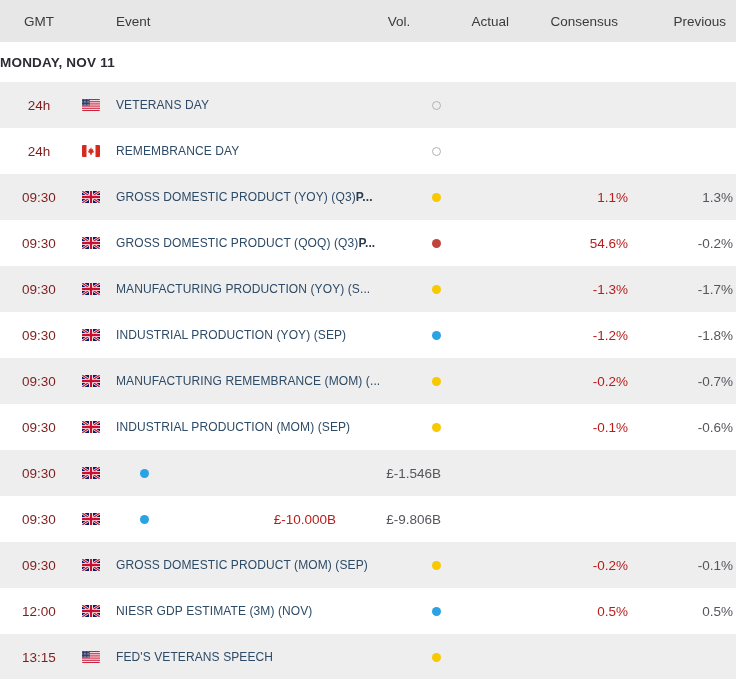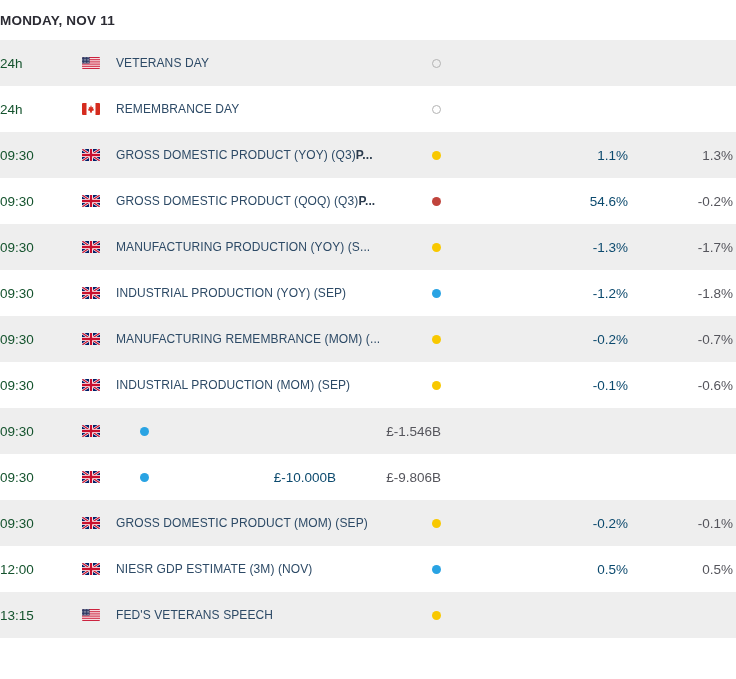--- a/index.html
+++ b/index.html
@@ -61,22 +61,23 @@
     display: flex;
     align-items: center;
     height: 46px;
     box-sizing: border-box;
     background: #ffffff;
   }
   .event-row.alt { background: #eeeeee; }
 
   .c-time {
     width: 78px;
-    font-size: 13.5px;
-    color: #14532d;
+    text-align: center;
+    font-size: 13.5px;
+    color: #7f1d1d;
   }
   .c-flag {
     width: 38px;
     display: flex;
     align-items: center;
     justify-content: flex-start;
     padding-left: 4px;
     box-sizing: border-box;
   }
   .c-event {
@@ -100,21 +101,21 @@
     padding-right: 13px;
     font-size: 13.5px;
     color: #55555c;
     box-sizing: border-box;
   }
   .c-cons {
     width: 96px;
     text-align: right;
     padding-right: 14px;
     font-size: 13.5px;
-    color: #0c4a6e;
+    color: #b91c1c;
     box-sizing: border-box;
   }
   .c-prev {
     width: 94px;
     text-align: right;
     padding-right: 3px;
     font-size: 13.5px;
     color: #55555c;
     box-sizing: border-box;
   }
@@ -142,20 +143,29 @@
     height: 12px;
     display: block;
     border-radius: 1px;
   }
 </style>
 </head>
 <body>
 
 <div class="calendar">
 
+  <div class="cal-header">
+    <div class="h-time">GMT</div>
+    <div class="h-flag"></div>
+    <div class="h-event">Event</div>
+    <div class="h-vol">Vol.</div>
+    <div class="h-actual">Actual</div>
+    <div class="h-cons">Consensus</div>
+    <div class="h-prev">Previous</div>
+  </div>
 
   <div class="date-row">MONDAY, NOV 11</div>
 
   <div class="rows" id="rows-container">
       <div class="event-row alt">
         <div class="c-time">24h</div>
         <div class="c-flag">
           <svg class="flag" viewBox="0 0 18 12" preserveAspectRatio="none">
             <rect width="18" height="12" fill="#ffffff"></rect>
             <rect x="0" y="0" width="18" height="0.92" fill="#c8102e"></rect>

